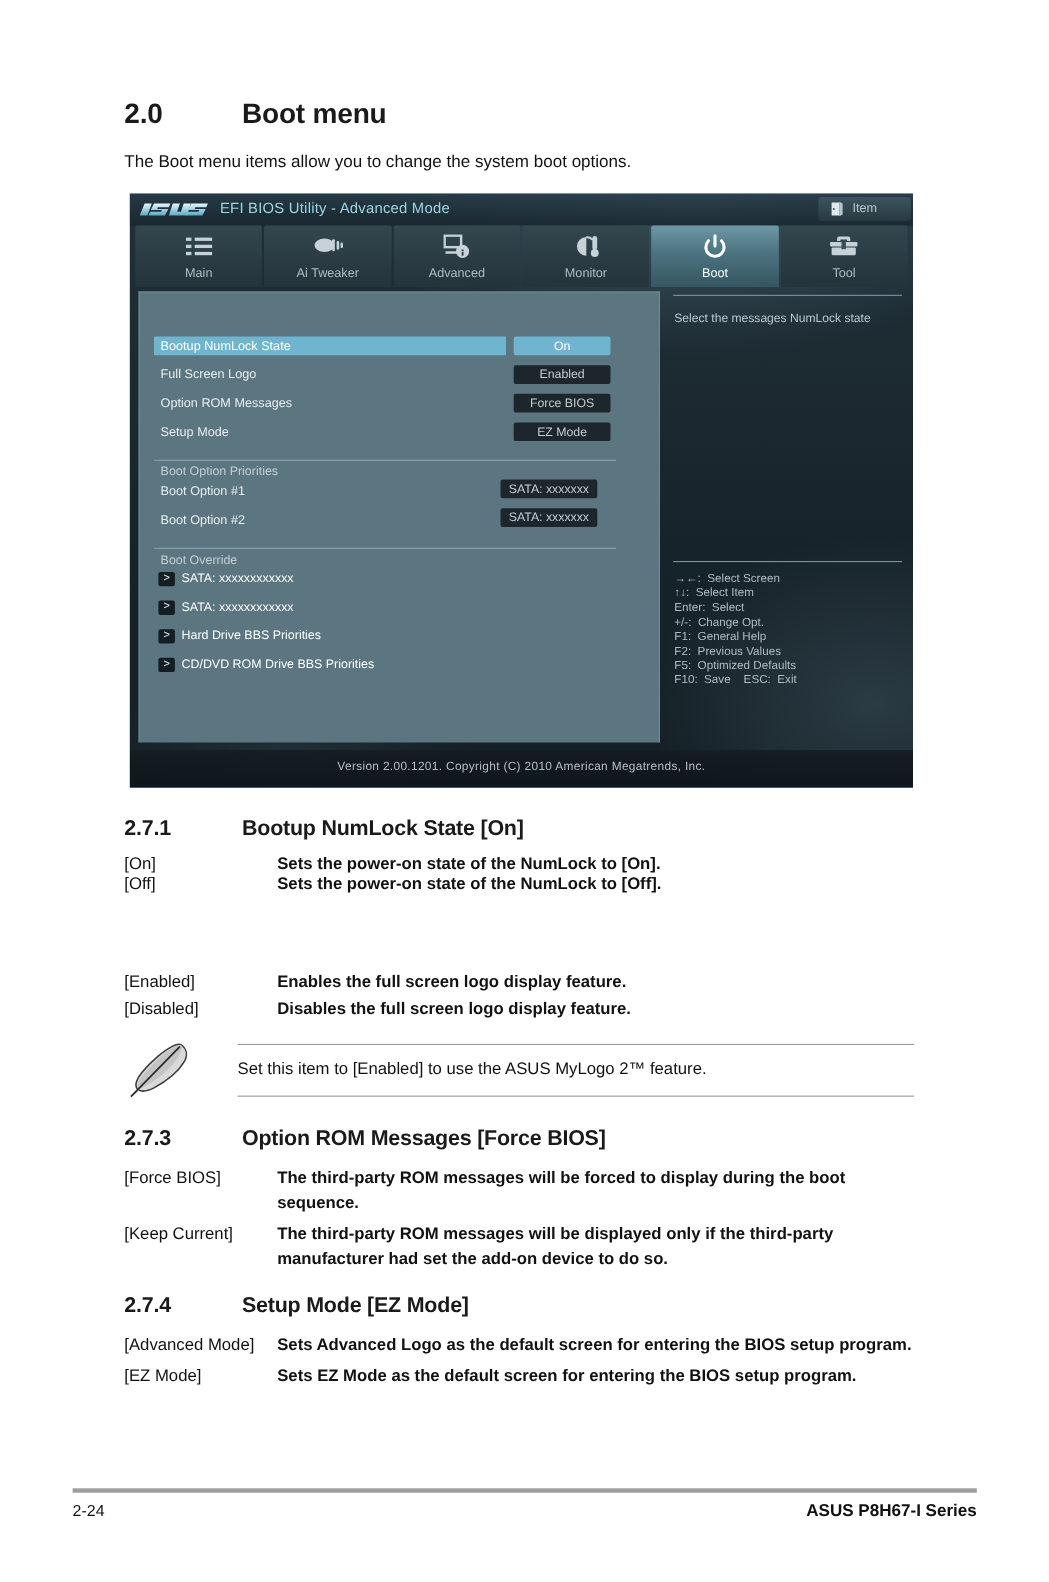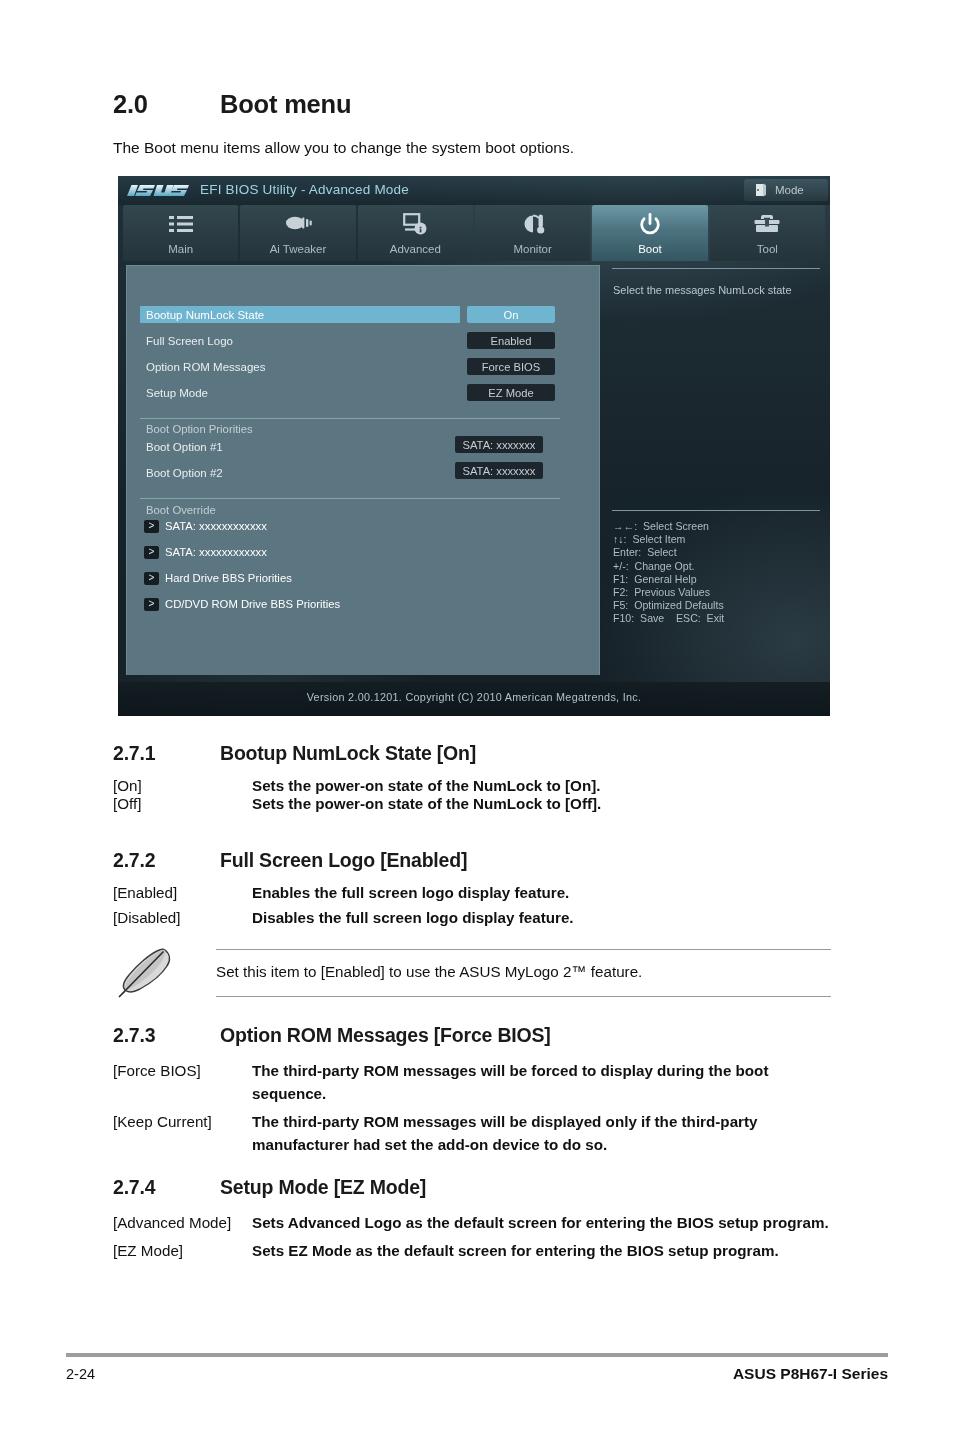--- a/index.html
+++ b/index.html
@@ -387,21 +387,21 @@
       </div>
       <div class="ttxt">EFI BIOS Utility - Advanced Mode</div>
       <div class="exit-btn">
         <span class="door">
           <svg viewBox="0 0 12 14" width="12" height="14">
             <path d="M1,1 h7 v12 h-7 z" fill="#dfe9ec"></path>
             <path d="M8,0.5 L11,2 v10 L8,13.5 z" fill="#b8c8cd"></path>
             <circle cx="3" cy="7" r="0.9" fill="#3a4c53"></circle>
           </svg>
         </span>
-        <span class="elabel">Mode</span>
+        <span class="elabel">Item</span>
       </div>
     </div>
 
     <div class="tabs">
 
       <div class="tab">
         <div class="ticon">
           <svg viewBox="0 0 24 20" width="24" height="20">
             <g fill="#c6d2d7">
               <rect x="0" y="2" width="5" height="3"></rect>
@@ -585,24 +585,20 @@
     <div class="row">
       <span class="term" style="width:139px;">[On]</span>
       <span class="desc">Sets the power-on state of the NumLock to [On].</span>
     </div>
     <div class="row">
       <span class="term" style="width:139px;">[Off]</span>
       <span class="desc">Sets the power-on state of the NumLock to [Off].</span>
     </div>
   </div>
 
-  <div class="sec-head h2" style="left:113px; top:849px;">
-    <span class="num">2.7.2</span>
-    <span class="ttl">Full Screen Logo [Enabled]</span>
-  </div>
   <div class="deflist" style="left:113px; top:884px; width:718px;">
     <div class="row" style="margin-bottom:8px;">
       <span class="term" style="width:139px;">[Enabled]</span>
       <span class="desc">Enables the full screen logo display feature.</span>
     </div>
     <div class="row">
       <span class="term" style="width:139px;">[Disabled]</span>
       <span class="desc">Disables the full screen logo display feature.</span>
     </div>
   </div>

